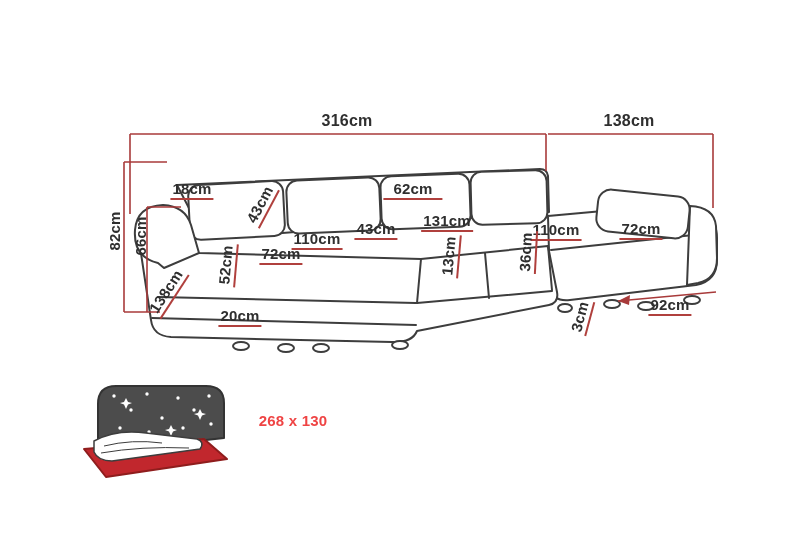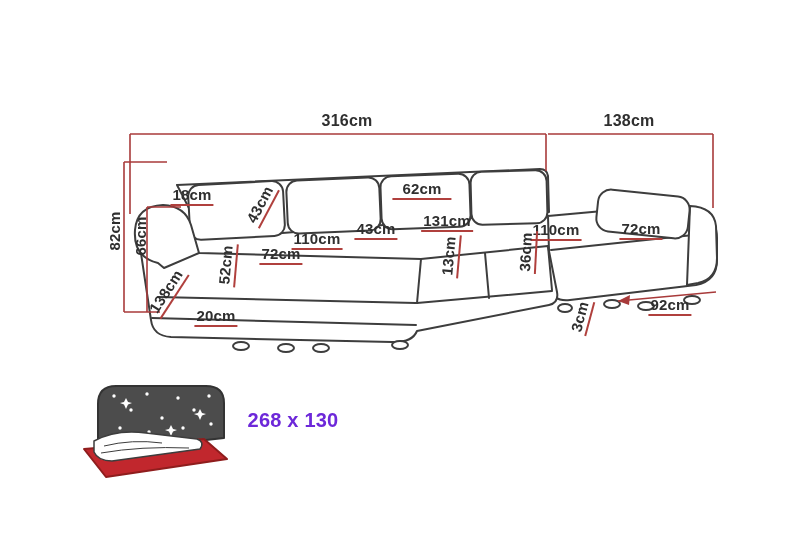--- a/index.html
+++ b/index.html
@@ -7,21 +7,21 @@
     position:relative;width:800px;height:533px;background:#ffffff;
     font-family:"Liberation Sans", sans-serif;overflow:hidden;
   }
   .stage svg{position:absolute;left:0;top:0;}
   .dim{
     position:absolute;white-space:nowrap;
     font-weight:bold;font-size:15px;color:#2f2f2f;letter-spacing:.2px;
   }
   .u{border-bottom:2px solid #b0403d;padding:0 2px 1px;}
   .big{font-size:16px;}
-  .sleep{font-size:20px;color:#6d28d9;text-align:center;}
+  .sleep{font-size:15px;color:#ef4444;text-align:center;}
 </style>
 </head>
 <body>
 
 <div class="stage">
 
   <svg width="800" height="533" viewBox="0 0 800 533">
 
     <g fill="#ffffff" stroke="#3d3d3d" stroke-width="2" stroke-linejoin="round" stroke-linecap="round">
 
@@ -98,31 +98,31 @@
       <path d="M94,441 Q116,429 146,433 L197,439 Q205,442 200,449 L112,461 Q98,461 94,452 Z" fill="#ffffff" stroke="#3d3d3d" stroke-width="1.5" stroke-linejoin="round"></path>
       <path d="M104,446 Q132,439 162,443" fill="none" stroke="#3d3d3d" stroke-width="1"></path>
       <path d="M101,453 Q141,446 189,448" fill="none" stroke="#3d3d3d" stroke-width="1"></path>
     </g>
   </svg>
 
   <div class="dim big" style="left:347px;top:121px;transform:translate(-50%,-50%)">316cm</div>
   <div class="dim big" style="left:629px;top:121px;transform:translate(-50%,-50%)">138cm</div>
   <div class="dim" style="left:114px;top:231px;transform:translate(-50%,-50%) rotate(-90deg)">82cm</div>
   <div class="dim" style="left:140px;top:236px;transform:translate(-50%,-50%) rotate(-90deg)">66cm</div>
-  <div class="dim u" style="left:192px;top:196px;transform:translate(-50%,-50%)">18cm</div>
+  <div class="dim u" style="left:192px;top:190px;transform:translate(-50%,-50%)">18cm</div>
   <div class="dim u" style="left:261px;top:205px;transform:translate(-50%,-50%) rotate(-62deg)">43cm</div>
-  <div class="dim u" style="left:422px;top:190px;padding:0 10px 1px;transform:translate(-50%,-50%)">62cm</div>
+  <div class="dim u" style="left:413px;top:190px;padding:0 10px 1px;transform:translate(-50%,-50%)">62cm</div>
   <div class="dim u" style="left:317px;top:240px;transform:translate(-50%,-50%)">110cm</div>
   <div class="dim u" style="left:376px;top:230px;transform:translate(-50%,-50%)">43cm</div>
   <div class="dim u" style="left:447px;top:222px;transform:translate(-50%,-50%)">131cm</div>
   <div class="dim u" style="left:556px;top:231px;transform:translate(-50%,-50%)">110cm</div>
   <div class="dim u" style="left:641px;top:230px;transform:translate(-50%,-50%)">72cm</div>
   <div class="dim u" style="left:281px;top:255px;transform:translate(-50%,-50%)">72cm</div>
   <div class="dim u" style="left:227px;top:265px;transform:translate(-50%,-50%) rotate(-85deg)">52cm</div>
   <div class="dim u" style="left:450px;top:256px;transform:translate(-50%,-50%) rotate(-85deg)">13cm</div>
   <div class="dim u" style="left:527px;top:252px;transform:translate(-50%,-50%) rotate(-87deg)">36cm</div>
   <div class="dim u" style="left:167px;top:292px;transform:translate(-50%,-50%) rotate(-57deg)">138cm</div>
-  <div class="dim u" style="left:216px;top:317px;transform:translate(-50%,-50%)">20cm</div>
+  <div class="dim u" style="left:240px;top:317px;transform:translate(-50%,-50%)">20cm</div>
   <div class="dim u" style="left:670px;top:306px;transform:translate(-50%,-50%)">92cm</div>
   <div class="dim u" style="left:581px;top:317px;transform:translate(-50%,-50%) rotate(-75deg)">3cm</div>
 
   <div class="dim sleep" style="left:293px;top:420px;transform:translate(-50%,-50%)">268 x 130</div>
 </div>
 
 </body></html>

